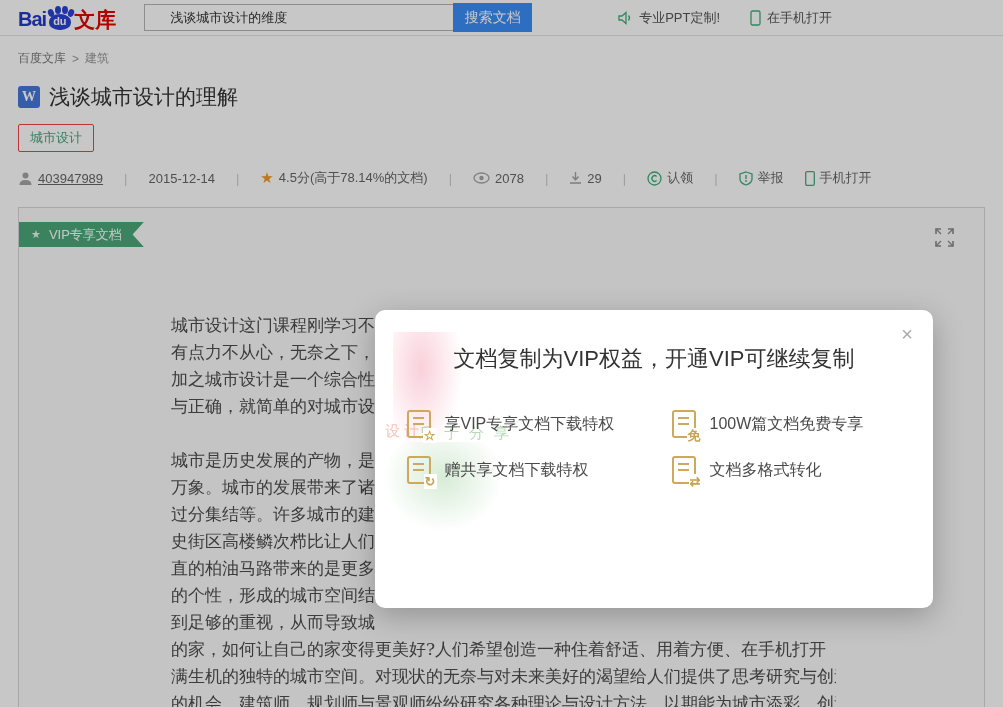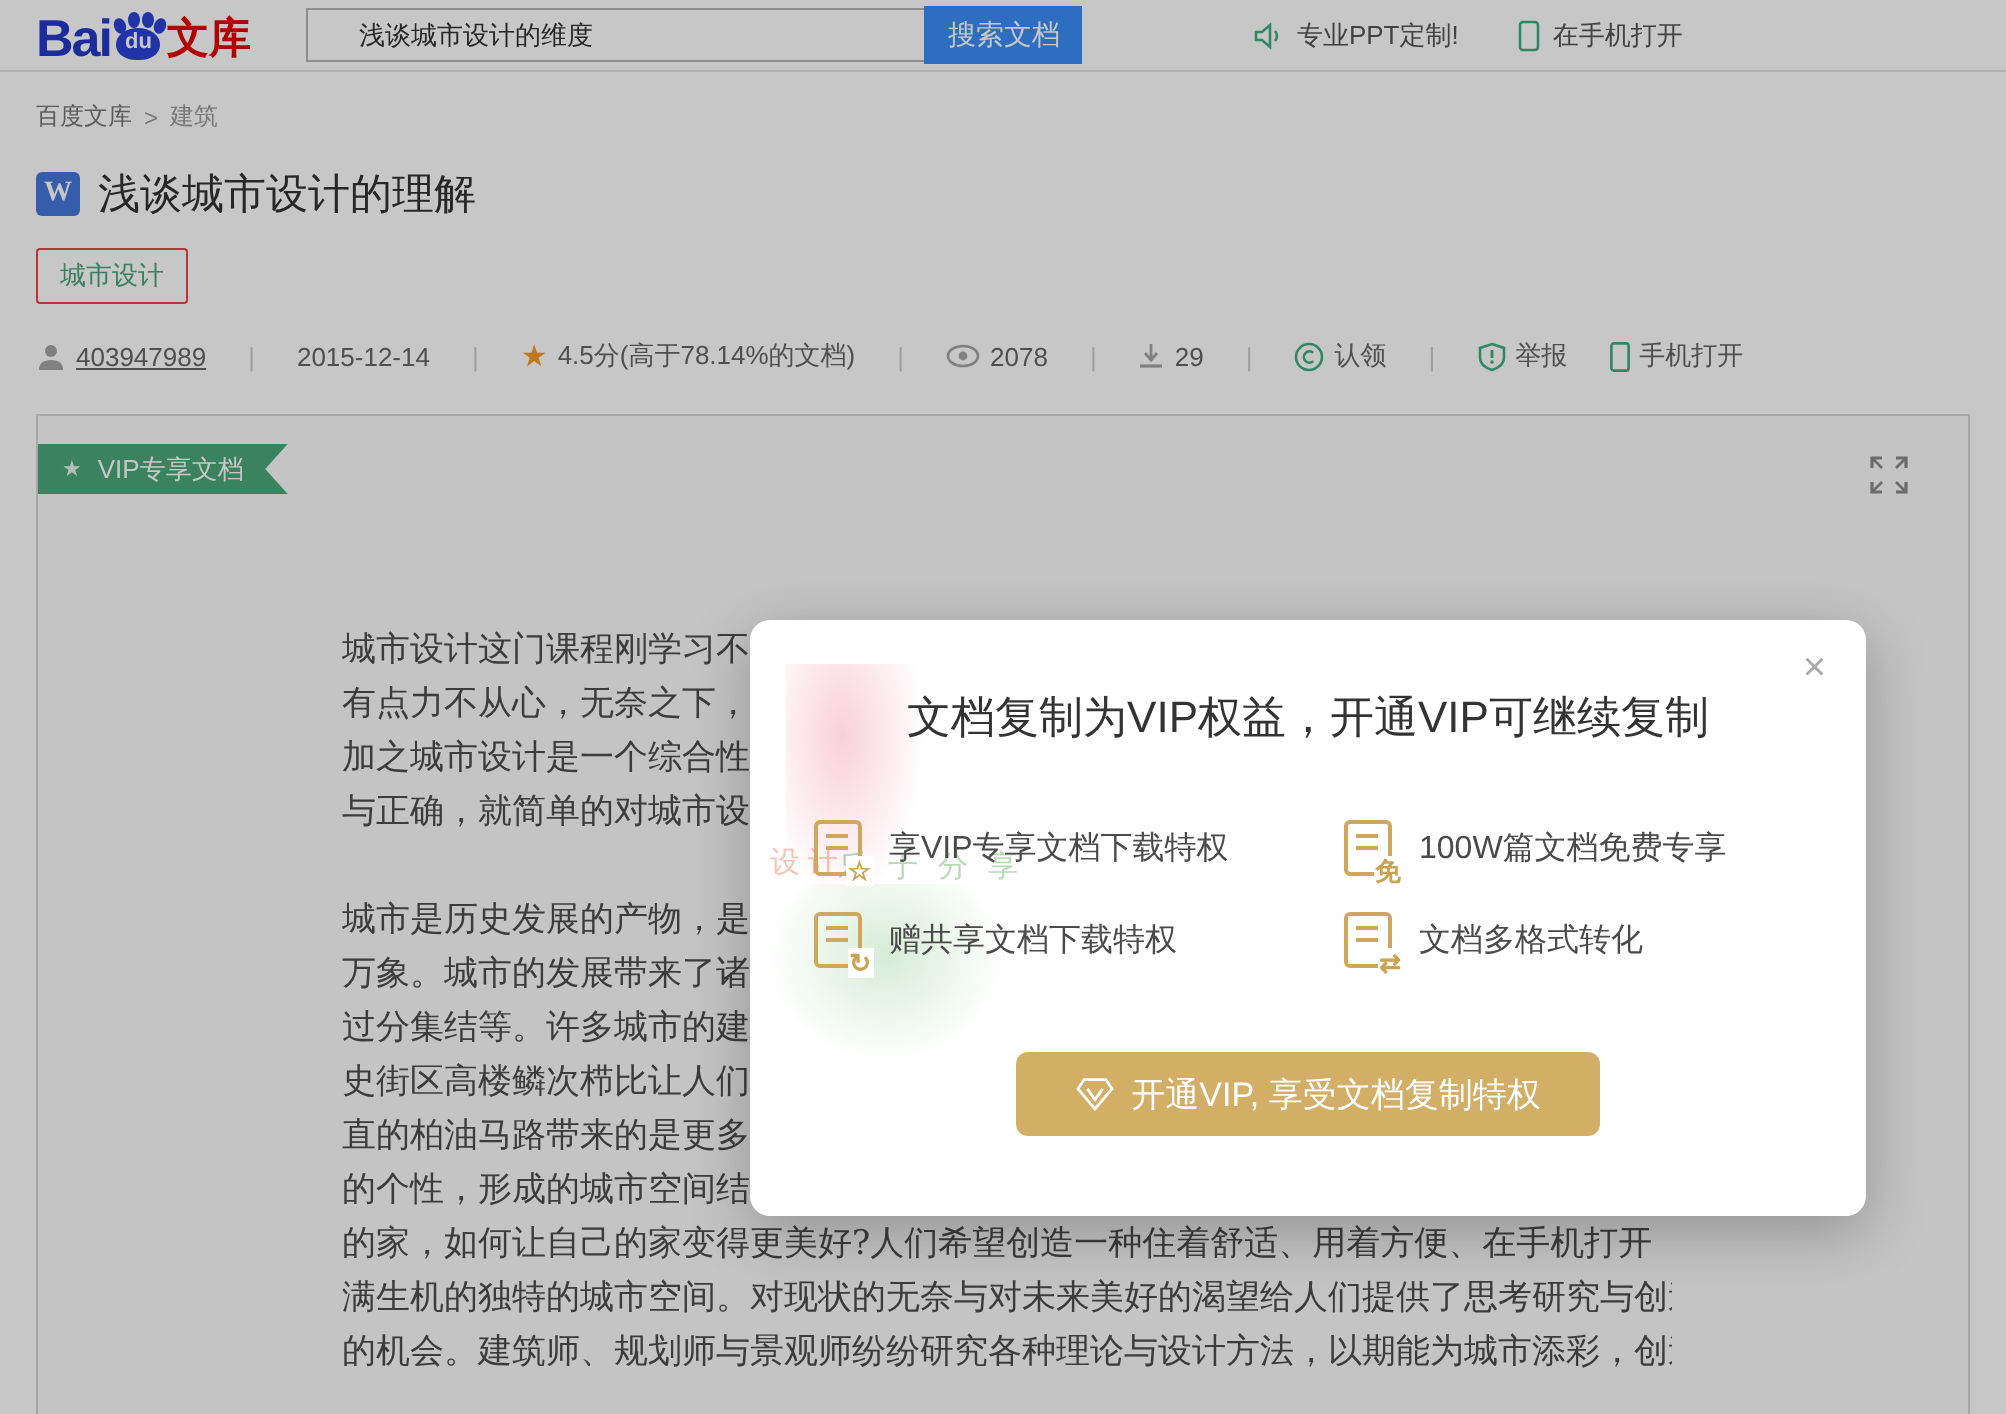--- a/index.html
+++ b/index.html
@@ -2,21 +2,21 @@
 <html><head>
 <meta charset="utf-8">
 <style>
   * { margin:0; padding:0; box-sizing:border-box; }
   html,body { width:1003px; height:707px; overflow:hidden; }
   body { font-family:"Liberation Sans", sans-serif; background:#fff; position:relative; }
 
   
   .topbar { height:36px; background:#fff; border-bottom:1px solid #e3e3e3; display:flex; align-items:center; padding:0 18px; position:relative; }
   .logo { display:flex; align-items:flex-end; cursor:pointer; margin-right:28px; }
-  .logo-bai { color:#2439c9; font-size:26px; font-weight:bold; letter-spacing:-1px; line-height:22px;text-align:center; }
+  .logo-bai { color:#2439c9; font-size:20px; font-weight:bold; letter-spacing:-1px; line-height:22px;text-align:center; }
   .logo-paw { position:relative; width:26px; height:24px; margin:0 1px; }
   .paw-pad { position:absolute; left:2px; top:8px; width:22px; height:16px; background:#2a43d8; border-radius:50% 50% 46% 46%; }
   .paw-toe { position:absolute; width:6px; height:8px; background:#2a43d8; border-radius:50%; }
   .toe1{ left:1px; top:3px; transform:rotate(-20deg);} .toe2{ left:8px; top:0;} .toe3{ left:15px; top:0;} .toe4{ left:21px; top:3px; transform:rotate(20deg);}
   .logo-du { position:absolute; left:6px; top:9px; color:#fff; font-size:11px; font-weight:bold; }
   .logo-suffix { color:#e10601; font-size:21px; font-weight:bold; line-height:21px; }
   .search-wrap { display:flex; align-items:center; }
   .search-input { width:309px; height:27px; border:1px solid #b5b5b5; border-right:none; padding:0 25px; font-size:13px; color:#333; outline:none; font-family:"Liberation Sans",sans-serif; }
   .search-btn { width:79px; height:29px; background:#3c8df6; color:#fff; border:none; font-size:14px; cursor:pointer; font-family:"Liberation Sans",sans-serif; }
   .top-links { display:flex; align-items:center; gap:30px; margin-left:86px; }
@@ -217,20 +217,21 @@
       <div class="doc-line">有点力不从心，无奈之下，</div>
       <div class="doc-line">加之城市设计是一个综合性</div>
       <div class="doc-line">与正确，就简单的对城市设</div>
       <div class="doc-line blank"></div>
       <div class="doc-line">城市是历史发展的产物，是</div>
       <div class="doc-line">万象。城市的发展带来了诸</div>
       <div class="doc-line">过分集结等。许多城市的建</div>
       <div class="doc-line">史街区高楼鳞次栉比让人们</div>
       <div class="doc-line">直的柏油马路带来的是更多</div>
       <div class="doc-line">的个性，形成的城市空间结</div>
+      <div class="doc-line">到足够的重视，从而导致城</div>
       <div class="doc-line">的家，如何让自己的家变得更美好?人们希望创造一种住着舒适、用着方便、在手机打开</div>
       <div class="doc-line">满生机的独特的城市空间。对现状的无奈与对未来美好的渴望给人们提供了思考研究与创造</div>
       <div class="doc-line">的机会。建筑师、规划师与景观师纷纷研究各种理论与设计方法，以期能为城市添彩，创造</div>
     </div>
 </div>
 
 <div class="dim"></div>
 
 <div class="modal">
   <div class="wm">
@@ -260,22 +261,13 @@
         </span>
         <span class="f-label">赠共享文档下载特权</span>
       </div>
       <div class="feature">
         <span class="f-icon">
           <span class="f-badge">⇄</span>
         </span>
         <span class="f-label">文档多格式转化</span>
       </div>
     </div>
-  <button class="modal-btn">
-    <span>
-      <svg width="19" height="17" viewBox="0 0 24 22" fill="none" stroke="#fff" stroke-width="1.8">
-        <path d="M5 1h14l4 6-11 13L1 7z"></path>
-          <path d="M7 7l5 7 5-7"></path>
-      </svg>
-    </span>
-    <span>开通VIP, 享受文档复制特权</span>
-  </button>
 </div>
 
 </body></html>

